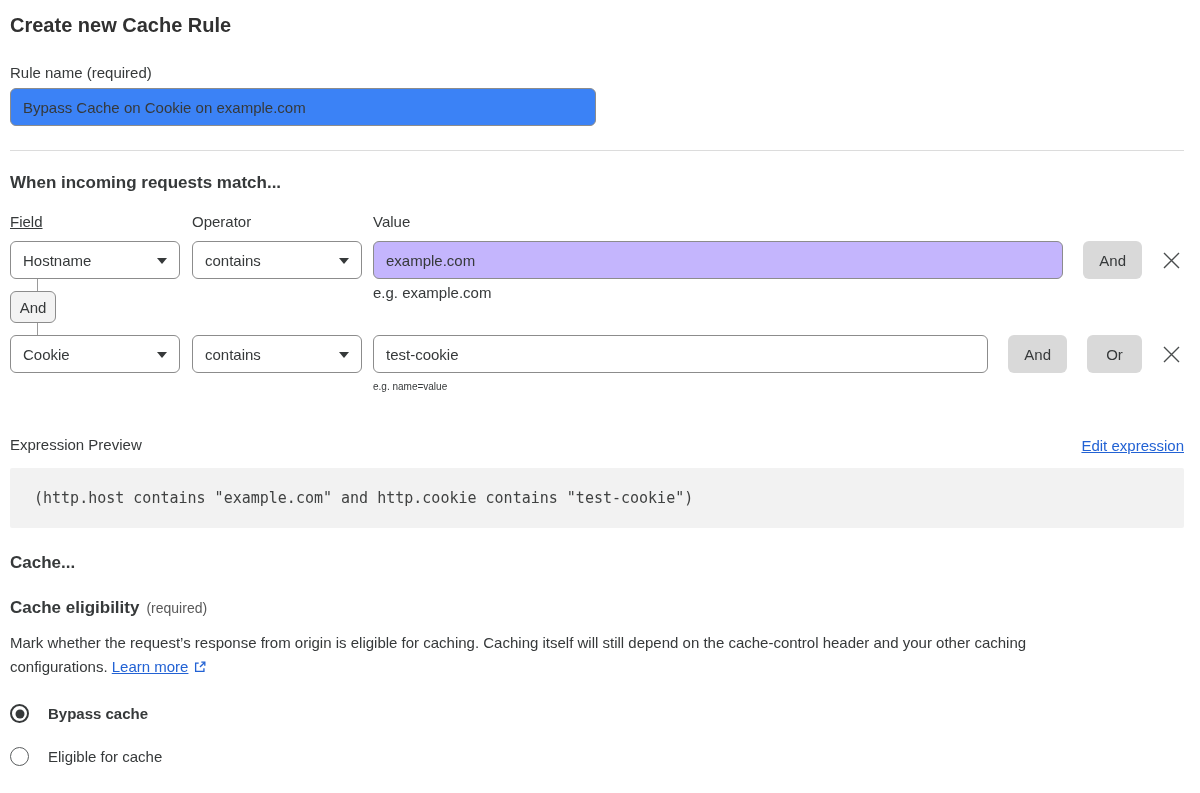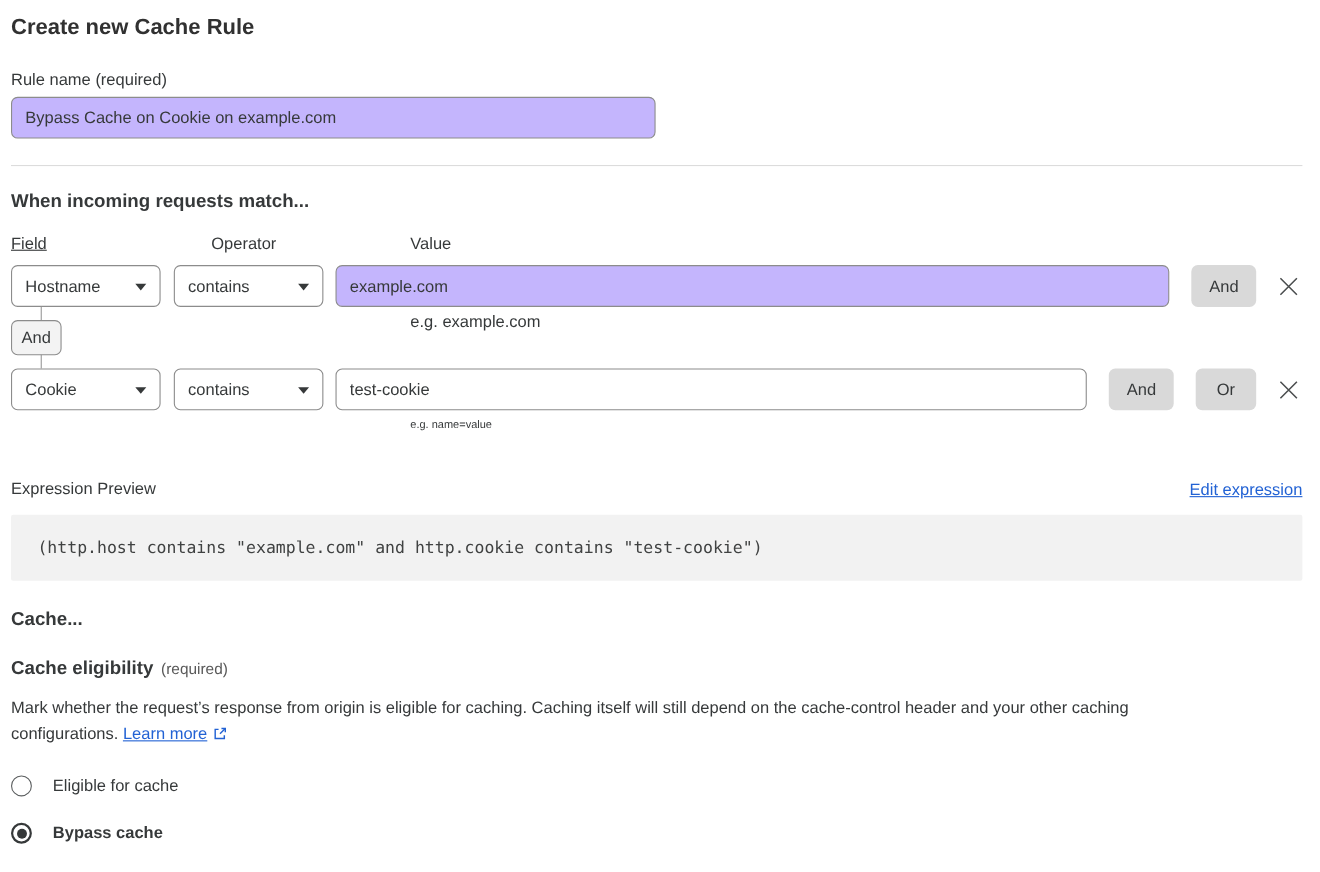--- a/index.html
+++ b/index.html
@@ -10,37 +10,37 @@
     overflow: hidden;
   }
   .container { padding: 10px 16px 0 10px; }
 
   .page-title { font-size: 20px; font-weight: 700; color: #313131; margin: 2px 0 0 0; line-height: 26px; }
 
   .field-label { margin-top: 26px; font-size: 15px; line-height: 18px; }
   .rule-name-input {
     display: block; margin-top: 6px; width: 586px; height: 38px;
     border: 1px solid #8c8c8c; border-radius: 6px; padding: 0 12px;
-    font-size: 15px; color: #36393a; background: #c4b5fd; outline: none;
+    font-size: 15px; color: #36393a; background: #3b82f6; outline: none;
     font-family: "Liberation Sans", sans-serif;
   }
   .help-text { margin-top: 7px; font-size: 15px; line-height: 18px; }
 
   .divider { margin-top: 24px; height: 0; border-top: 1px solid #dcdcdc; }
 
   .section-heading { margin-top: 22px; font-size: 17px; font-weight: 700; line-height: 20px; }
 
   .columns-row { display: flex; margin-top: 20px; font-size: 15px; line-height: 18px; }
   .col-field { width: 170px; margin-right: 12px; text-decoration: underline; }
   .col-operator { width: 170px; margin-right: 11px; }
   .col-value { flex: 1; }
 
   .match-row { display: flex; align-items: center; margin-top: 10px; height: 38px; }
   .select-box {
-    position: relative; width: 136px; height: 38px; border: 1px solid #8c8c8c;
+    position: relative; width: 170px; height: 38px; border: 1px solid #8c8c8c;
     border-radius: 6px; background: #fff; display: flex; align-items: center;
     padding: 0 30px 0 12px; font-size: 15px; cursor: pointer; flex: none;
   }
   .select-field { margin-right: 12px; }
   .select-operator { margin-right: 11px; }
   .caret {
     position: absolute; right: 12px; top: 50%; margin-top: -2px;
     width: 0; height: 0; border-left: 5px solid transparent;
     border-right: 5px solid transparent; border-top: 6px solid #36393a;
   }
@@ -191,25 +191,25 @@
   </div>
 
   <p class="description"><span>Mark whether the request’s response from origin is eligible for caching. Caching itself will still depend on the cache-control header and your other caching</span><br><span>configurations.</span>
     <a class="learn-more-link">Learn more</a><span class="ext-icon"><svg width="14" height="14" viewBox="0 0 16 16">
           <path d="M6.5 3.5 H3 V13 H12.5 V9.5" fill="none" stroke="currentColor" stroke-width="1.5"></path>
           <path d="M9.5 2.5 H13.5 V6.5" fill="none" stroke="currentColor" stroke-width="1.5"></path>
           <path d="M13.2 2.8 L8 8" fill="none" stroke="currentColor" stroke-width="1.5"></path>
         </svg></span></p>
 
   <div class="radio-group">
-    <div class="radio-row">
-      <span class="radio-outer"></span>
-      <span class="radio-label">Eligible for cache</span>
-    </div>
     <div class="radio-row selected">
       <span class="radio-outer">
           <span class="radio-dot"></span>
         </span>
       <span class="radio-label">Bypass cache</span>
     </div>
+    <div class="radio-row">
+      <span class="radio-outer"></span>
+      <span class="radio-label">Eligible for cache</span>
+    </div>
   </div>
 
 </div>
 
 </body></html>

